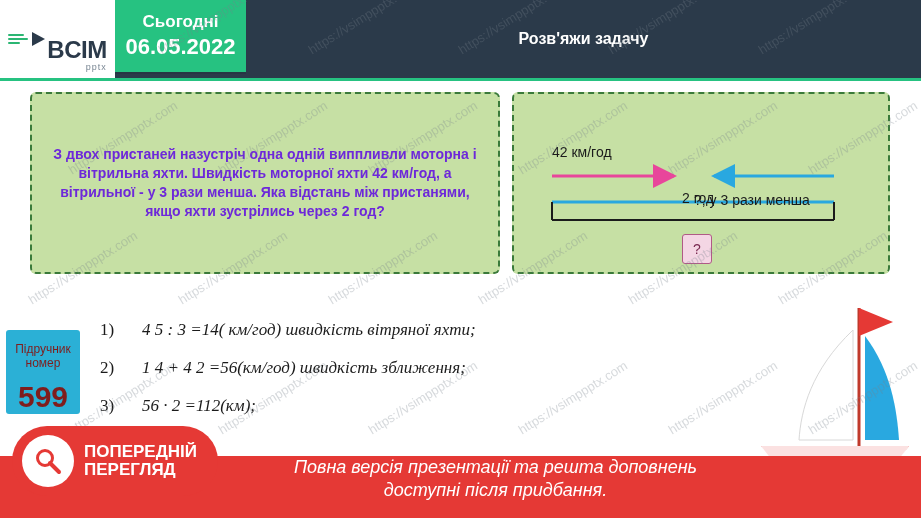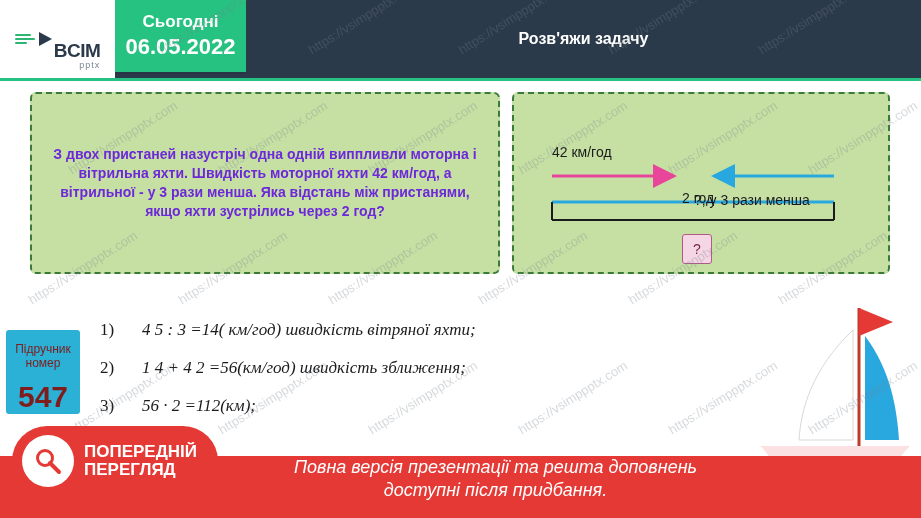--- a/index.html
+++ b/index.html
@@ -30,21 +30,21 @@
   }
   .logo-bars i{display:block;height:2px;background:#2bb673;border-radius:1px;}
   .logo-bars i:nth-child(1){width:16px;}
   .logo-bars i:nth-child(2){width:20px;}
   .logo-bars i:nth-child(3){width:12px;}
   .logo-cap{
     width:0;height:0;border-left:13px solid #2b3a4a;border-top:7px solid transparent;border-bottom:7px solid transparent;
     margin-right:-2px;
   }
   .logo-text{
-    font-weight:bold;font-size:19px;color:#2b3a4a;line-height:1;letter-spacing:-.5px;margin-top:32px;
+    font-weight:bold;font-size:24px;color:#2b3a4a;line-height:1;letter-spacing:-.5px;margin-top:32px;
   }
   .logo-sub{font-size:9px;color:#7a8794;letter-spacing:1px;text-align:right;}
   .date-badge{
     position:absolute;left:115px;top:0;width:131px;height:72px;
     background:#26c281;color:#ffffff;text-align:center;
     border-bottom-left-radius:0;border-bottom-right-radius:0;
     display:flex;flex-direction:column;align-items:center;justify-content:center;gap:2px;
     box-shadow:0 2px 0 rgba(0,0,0,.08);
   }
   .date-badge .lbl{font-size:17px;font-weight:bold;}
@@ -202,21 +202,21 @@
     <div class="sol-row">
       <span class="sol-num">3)</span>
       <span class="sol-txt">56 · 2 =112(км);</span>
     </div>
   </div>
   <div class="answer">Відповідь: відстань 112 км.</div>
 
   <div class="book-badge">
     <div class="b1">Підручник</div>
     <div class="b2">номер</div>
-    <div class="b3">547</div>
+    <div class="b3">599</div>
   </div>
 
   <svg class="boat" viewBox="0 0 170 190">
     <line x1="118" y1="8" x2="118" y2="150" stroke="#c0392b" stroke-width="3"></line>
     <path d="M118,8 L152,22 L118,36 Z" fill="#e53935"></path>
     <path d="M112,30 C70,70 60,110 58,140 L112,140 Z" fill="#ffffff" stroke="#d8d8d8" stroke-width="1"></path>
     <path d="M124,36 C150,70 156,110 158,140 L124,140 Z" fill="#29a8e0"></path>
     <path d="M20,146 L168,146 L140,182 L48,182 Z" fill="#e53935"></path>
     <path d="M20,146 L168,146 L160,158 L26,158 Z" fill="#ffffff" opacity=".85"></path>
     <path d="M30,166 L152,166 L146,176 L37,176 Z" fill="#29a8e0" opacity=".9"></path>

